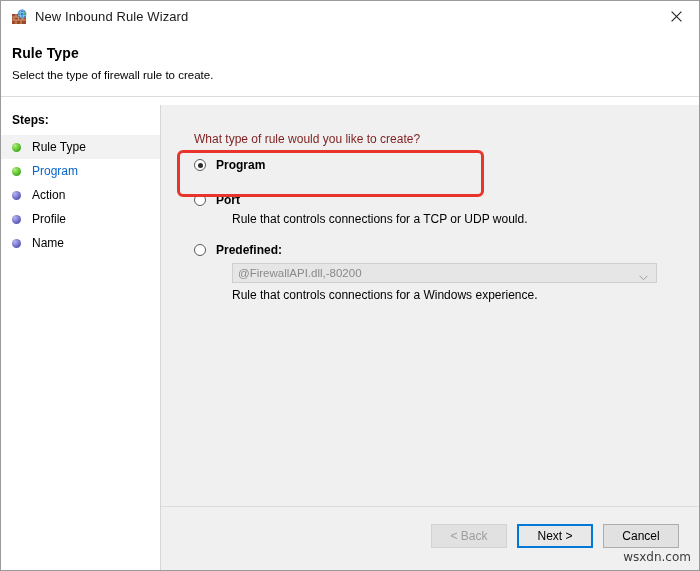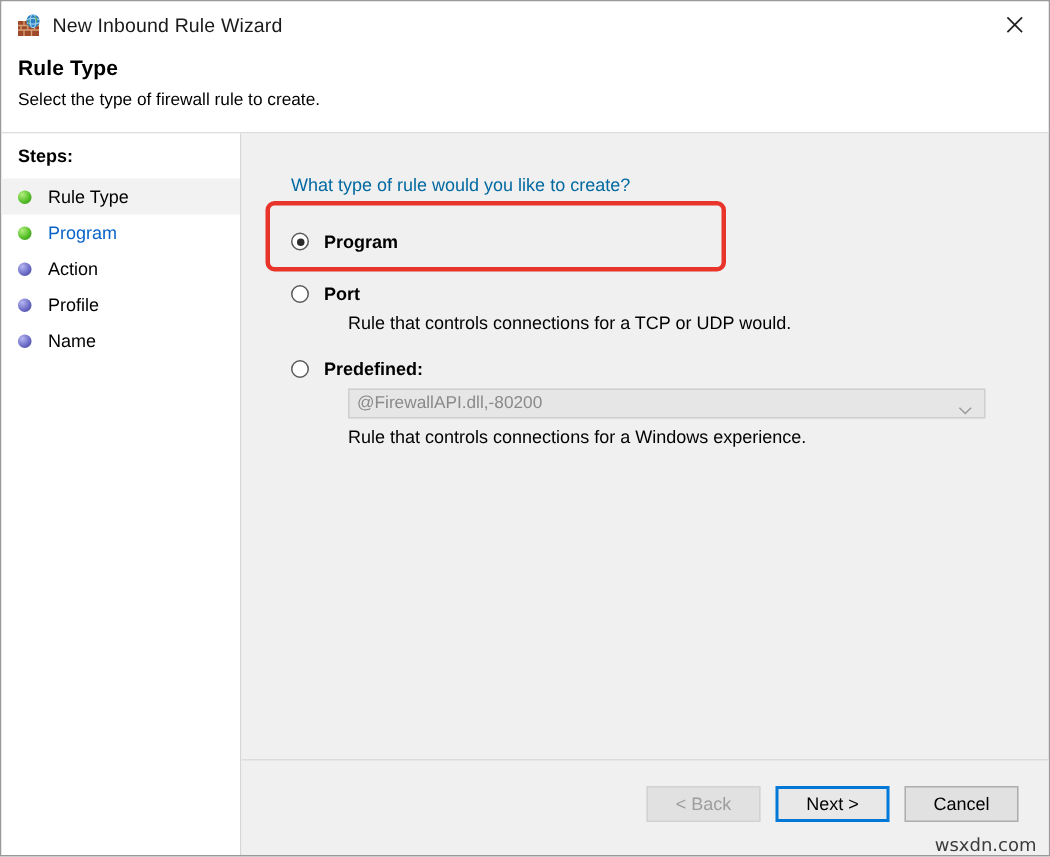--- a/index.html
+++ b/index.html
@@ -18,20 +18,21 @@
 
   .window {
     position: relative;
     width: 700px;
     height: 571px;
     box-sizing: border-box;
     border: 1px solid #9a9a9a;
     background: #ffffff;
     display: flex;
     flex-direction: column;
+    gap: 8px;
   }
 
   
   .titlebar {
     height: 31px;
     flex: 0 0 31px;
     background: #ffffff;
     display: flex;
     align-items: center;
     position: relative;
@@ -144,22 +145,22 @@
     flex-direction: column;
     min-width: 0;
   }
   .content-inner {
     flex: 1 1 auto;
     padding: 27px 0 0 33px;
     position: relative;
   }
   .question {
     font-size: 12px;
-    color: #0369a1;
-    margin-bottom: 24px;
+    color: #7f1d1d;
+    margin-bottom: 12px;
   }
 
   .option {
     position: relative;
     padding-left: 22px;
     margin-bottom: 6px;
   }
   .option .radio {
     position: absolute;
     left: 0;
@@ -273,21 +274,21 @@
     background: #e1e1e1;
     border-color: #d2d2d2;
   }
   .btn.default {
     border: 2px solid #0078d7;
     background: #e8e8e8;
   }
   .watermark {
     position: absolute;
     right: 8px;
-    bottom: 0;
+    bottom: 6px;
     font-size: 12px;
     color: #3c3c3c;
     font-family: "DejaVu Sans", sans-serif;
   }
 </style>
 </head>
 <body>
 
 <div class="window">
 

